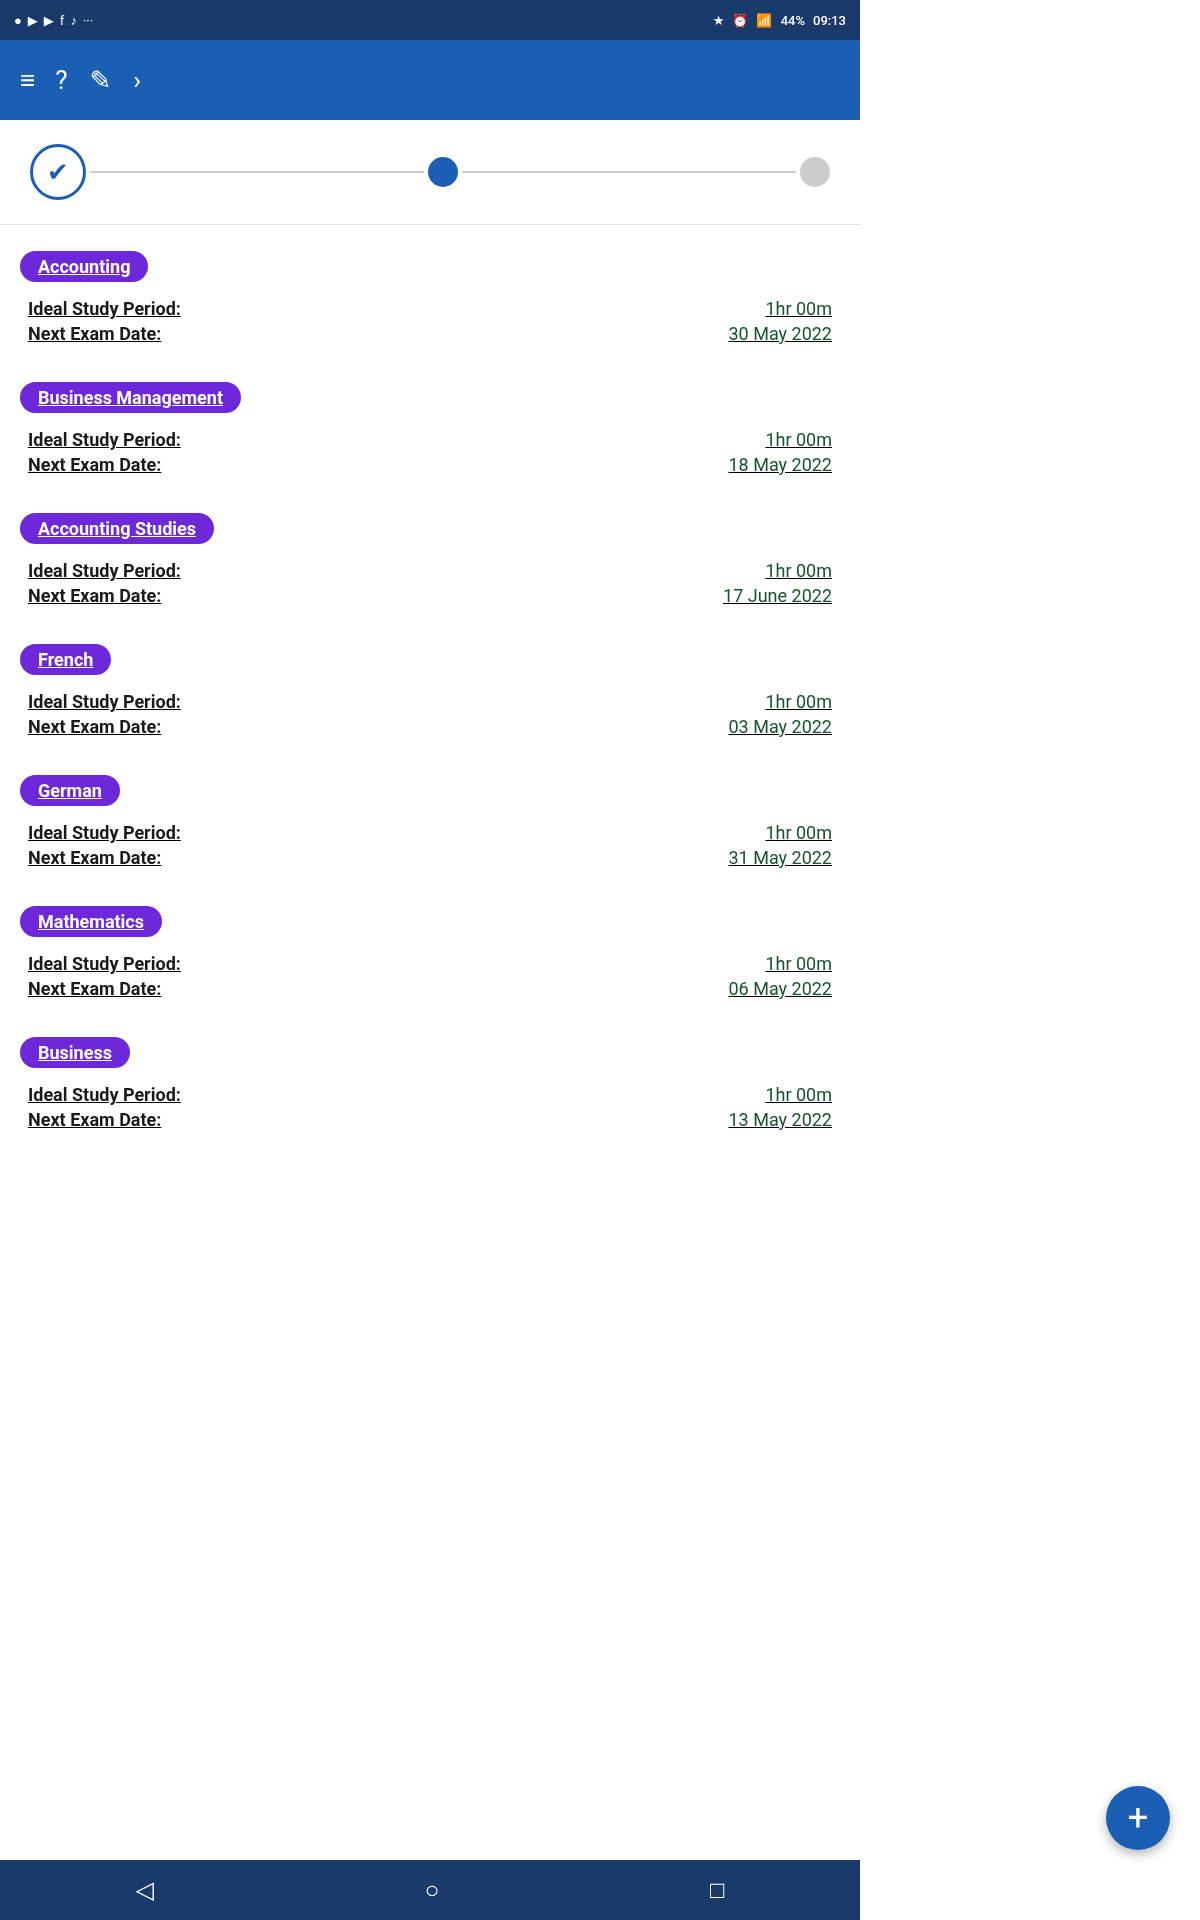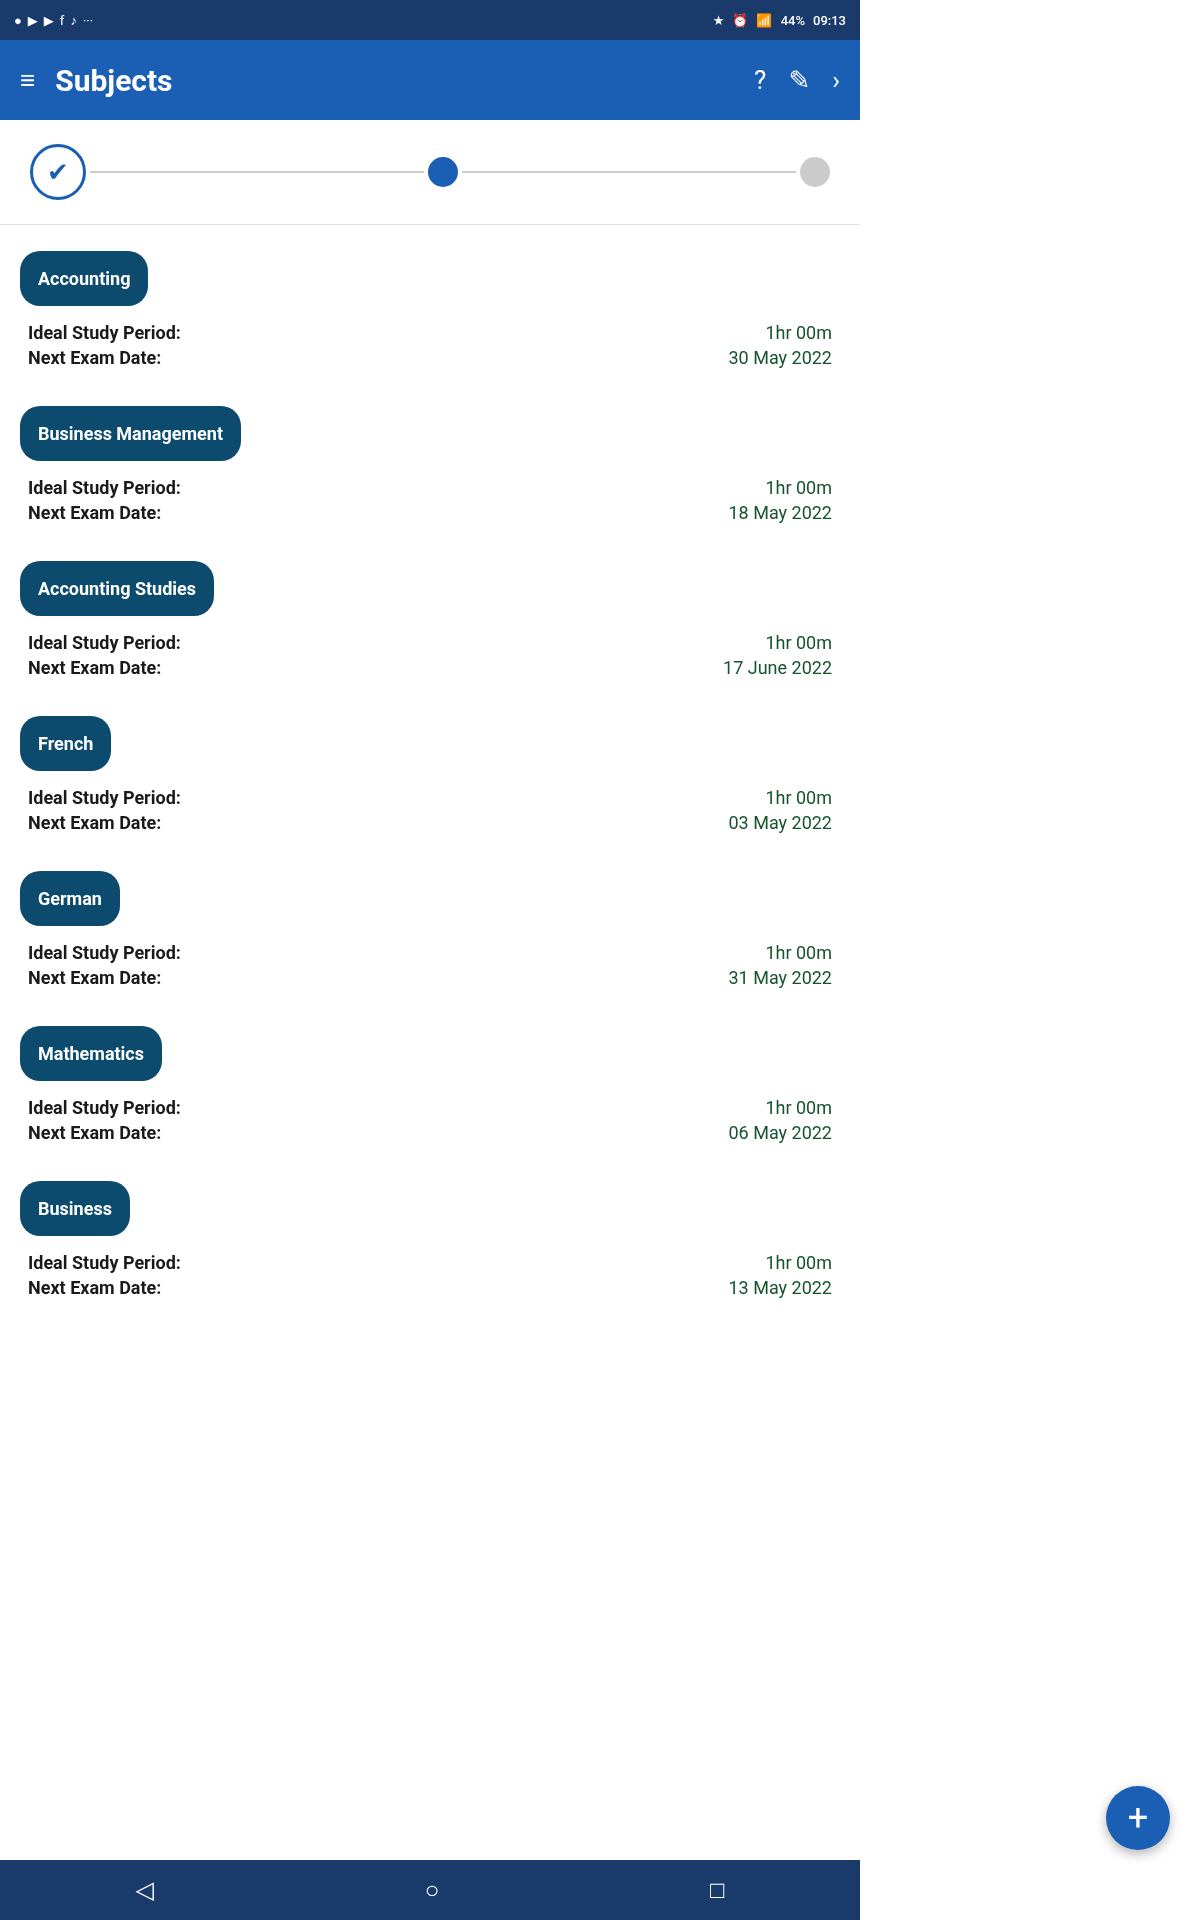--- a/index.html
+++ b/index.html
@@ -120,36 +120,38 @@
     .subjects-list {
       padding: 10px 20px 100px 20px;
     }
 
     .subject-section {
       margin-bottom: 4px;
     }
 
     .subject-tag {
       display: inline-block;
-      background: #0c4a6e;
+      background: #6d28d9;
       color: white;
       font-size: 18px;
       font-weight: bold;
-      padding: 17px 18px;
+      padding: 5px 18px;
       border-radius: 20px;
       margin: 16px 0 10px 0;
       cursor: pointer;
+      text-decoration: underline;
     }
 
     .subject-details {
       padding: 6px 8px 14px 8px;
       border-bottom: 1px solid #e8e8e8;
     }
     .subject-details:last-child {
       border-bottom: none;
+      text-decoration: underline;
     }
 
     .detail-row {
       display: flex;
       justify-content: space-between;
       align-items: center;
       margin-bottom: 4px;
     }
     .detail-label {
       font-size: 18px;
@@ -214,21 +216,20 @@
     <span>★</span>
     <span>⏰</span>
     <span>📶</span>
     <span>44%</span>
     <span>09:13</span>
   </div>
 </div>
 
 <div class="app-bar">
   <span class="app-bar-menu">≡</span>
-  <span class="app-bar-title">Subjects</span>
   <div class="app-bar-actions">
     <span class="app-bar-action-icon">?</span>
     <span class="app-bar-action-icon">✎</span>
     <span class="app-bar-action-icon">›</span>
   </div>
 </div>
 
 <div class="stepper-container">
   <div class="step-circle-complete">
     <span class="step-check">✔</span>

